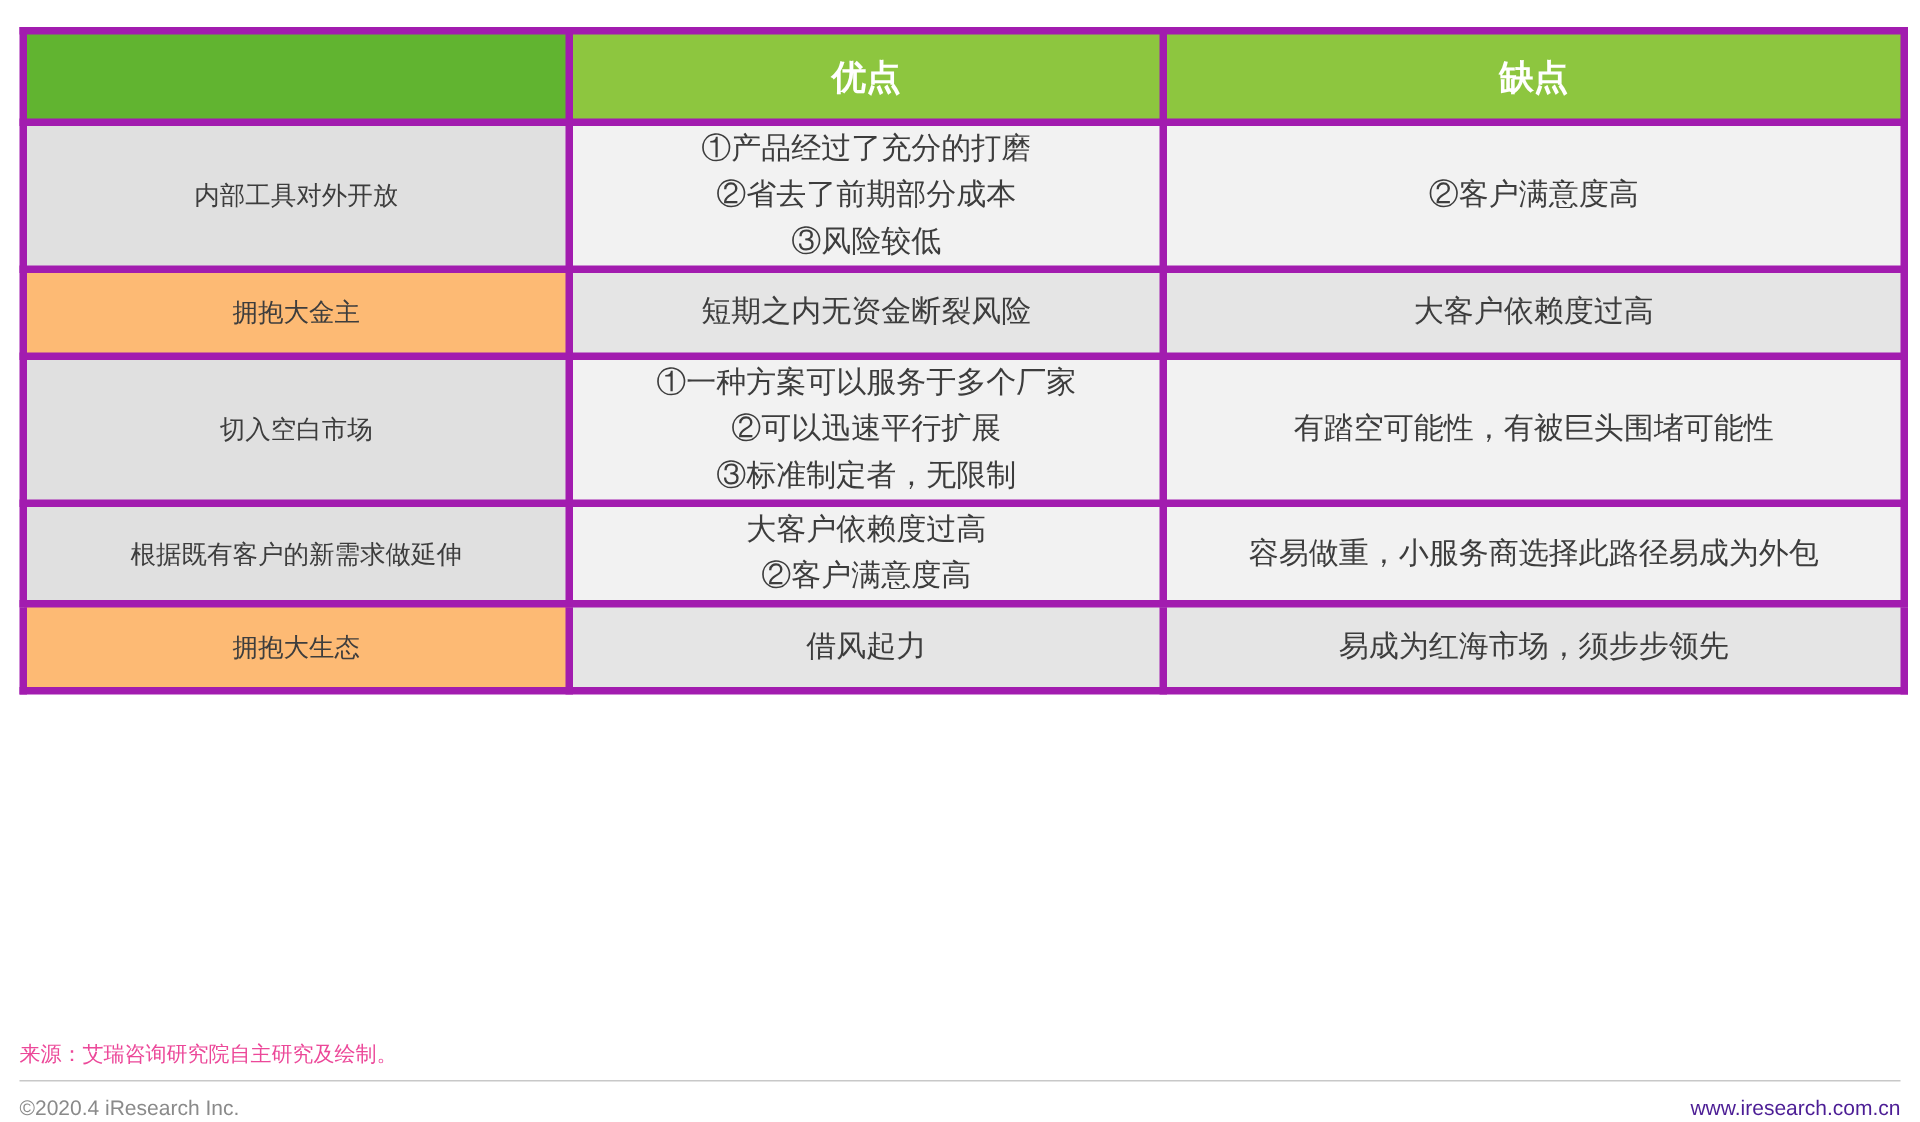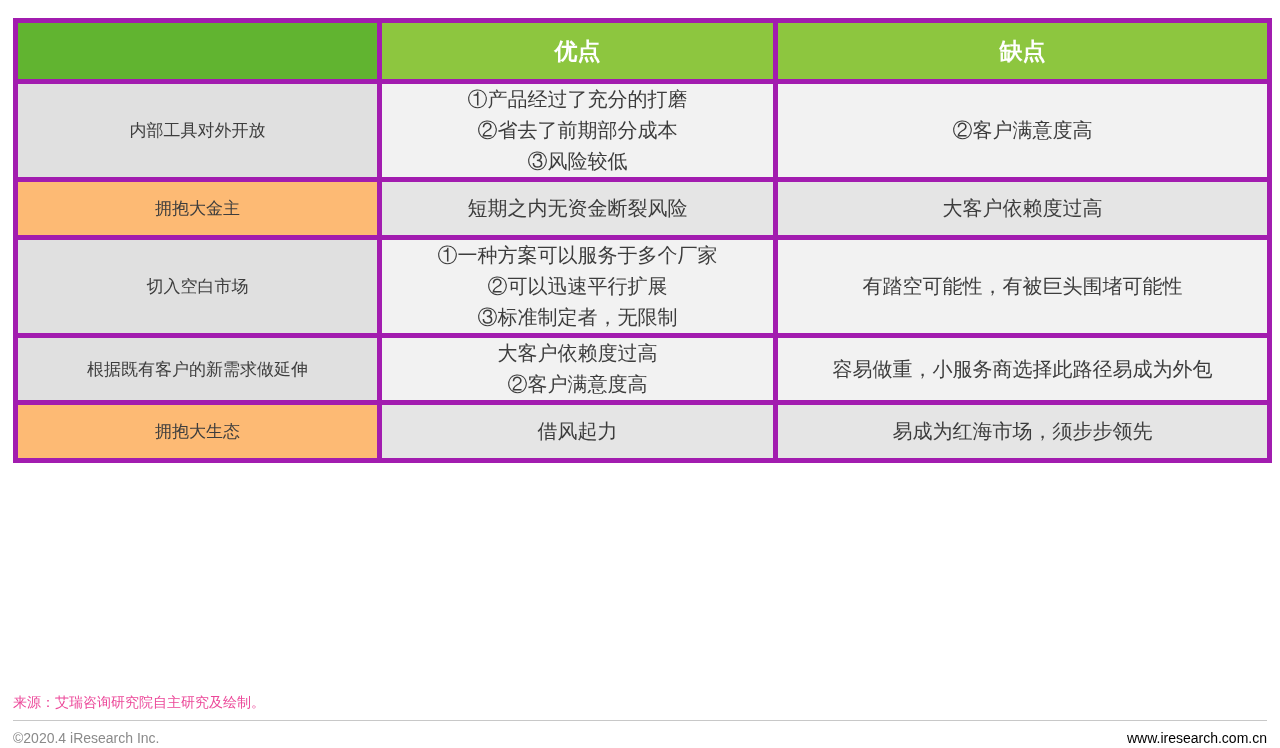--- a/index.html
+++ b/index.html
@@ -98,21 +98,21 @@
     position: absolute;
     left: 13px;
     top: 712px;
     width: 1254px;
     display: flex;
     justify-content: space-between;
     font-size: 14px;
     color: #8a8a8a;
     gap: 48px;
   }
-  .footer .right { color: #000000; }
+  .footer .right { color: #4c1d95; }
 </style>
 </head>
 <body>
 
 <div class="page">
 
 
   <div class="table-wrap">
     <table class="matrix">
       <colgroup>

